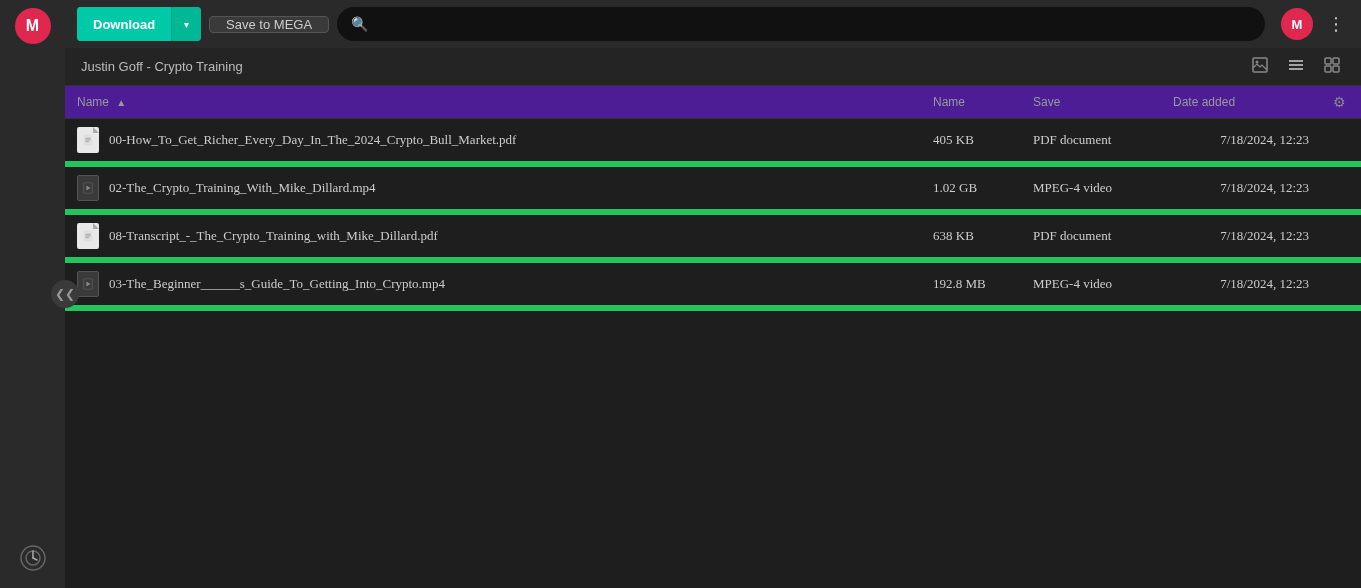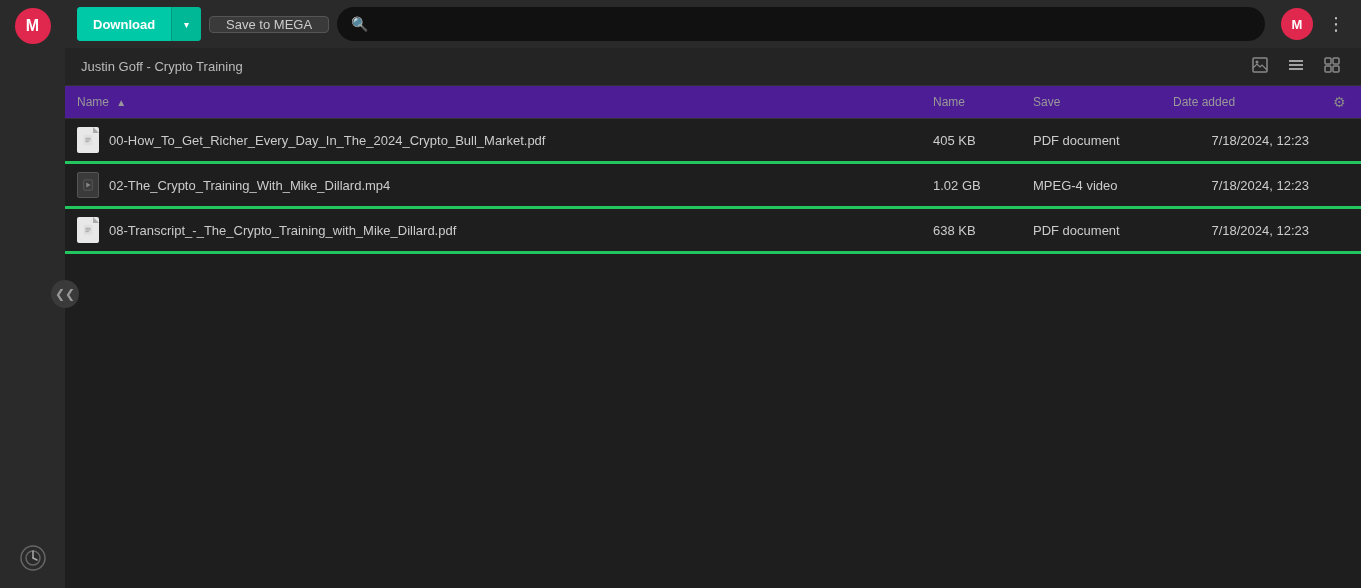--- a/index.html
+++ b/index.html
@@ -259,22 +259,23 @@
       margin-left: 4px;
       font-size: 10px;
     }
 
     .th-settings {
       text-align: right;
       width: 40px;
     }
 
     .file-table tbody tr {
-      border-bottom: 3px solid #22c55e;
-      cursor: pointer;
+      border-bottom: 6px solid #22c55e;
+      cursor: pointer;
+      font-family: Liberation Serif, serif;
     }
 
     .file-table td {
       padding: 8px 12px;
       color: #ccc;
       font-size: 13px;
     }
 
     .td-name {
       display: flex;
@@ -479,17 +480,34 @@
       </svg>
                 </div>
                 <span>08-Transcript_-_The_Crypto_Training_with_Mike_Dillard.pdf</span>
               </div>
             </td>
             <td class="col-size">638 KB</td>
             <td class="col-type">PDF document</td>
             <td class="col-date">7/18/2024, 12:23</td>
             <td></td>
           </tr>
+          <tr>
+            <td>
+              <div class="td-name">
+                <div class="file-icon video">
+                  <svg viewBox="0 0 12 14" fill="none">
+        <rect x="1" y="1" width="10" height="12" rx="1" fill="#3a3a3a" stroke="#666" stroke-width="0.8"></rect>
+        <polygon points="4,4 9,7 4,10" fill="#888"></polygon>
+      </svg>
+                </div>
+                <span>03-The_Beginner______s_Guide_To_Getting_Into_Crypto.mp4</span>
+              </div>
+            </td>
+            <td class="col-size">192.8 MB</td>
+            <td class="col-type">MPEG-4 video</td>
+            <td class="col-date">7/18/2024, 12:23</td>
+            <td></td>
+          </tr>
         </tbody>
     </table>
   </div>
 
 </div>
 
 </body></html>

